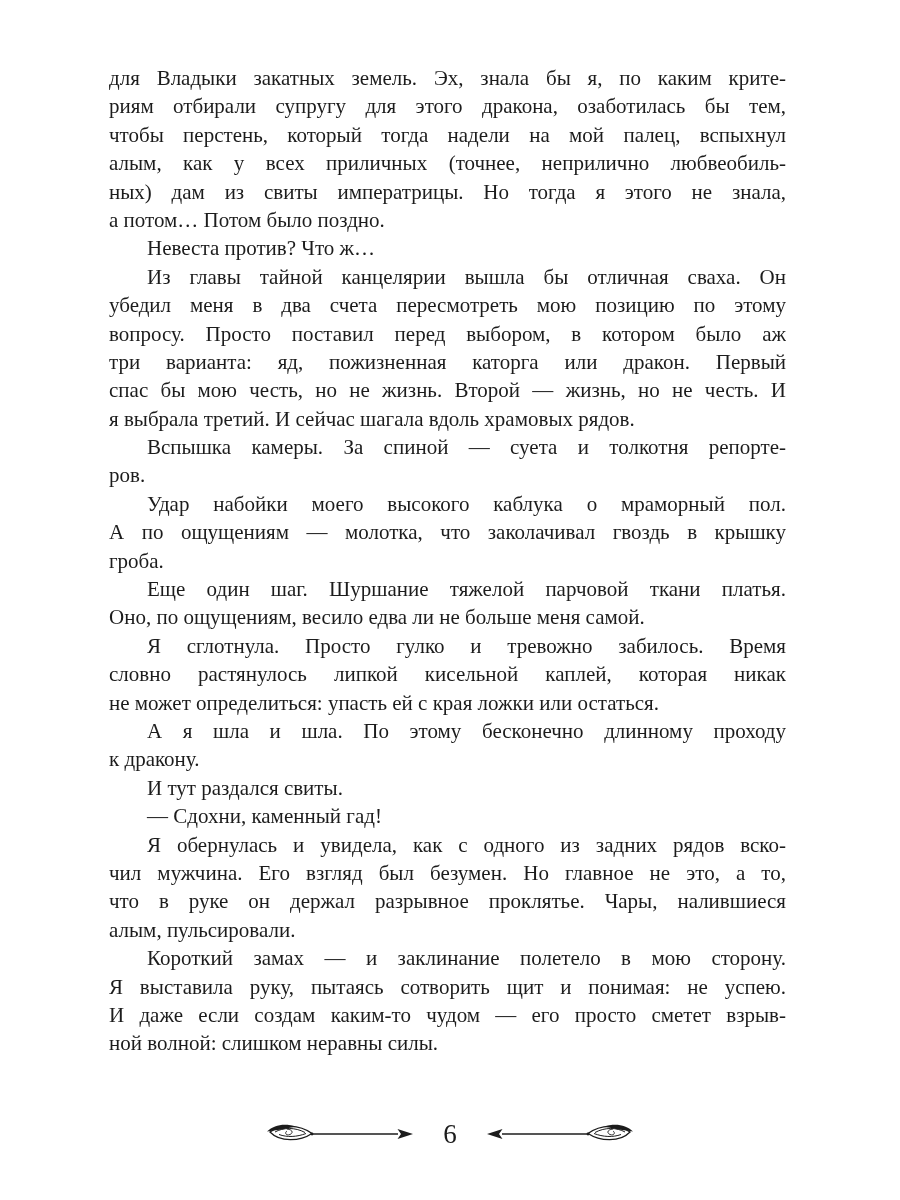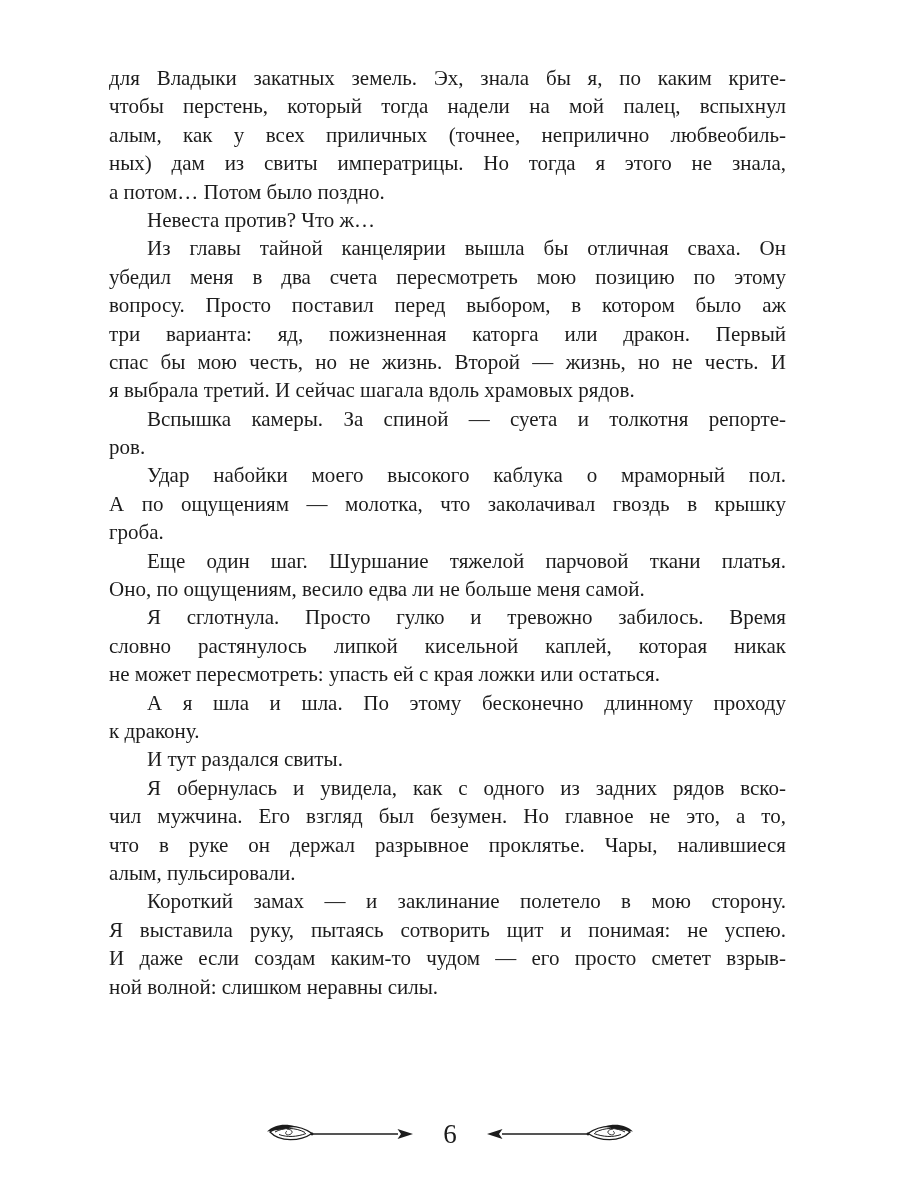--- a/index.html
+++ b/index.html
@@ -66,20 +66,21 @@
   }
 </style>
 </head>
 <body>
 
 <div class="book-page">
 
   <div class="text-block">
       <div class="paragraph">
         <div class="line just">для Владыки закатных земель. Эх, знала бы я, по каким крите-</div>
+        <div class="line just">риям отбирали супругу для этого дракона, озаботилась бы тем,</div>
         <div class="line just">чтобы перстень, который тогда надели на мой палец, вспыхнул</div>
         <div class="line just">алым, как у всех приличных (точнее, неприлично любвеобиль-</div>
         <div class="line just">ных) дам из свиты императрицы. Но тогда я этого не знала,</div>
         <div class="line last">а потом… Потом было поздно.</div>
       </div>
       <div class="paragraph">
         <div class="line last indent">Невеста против? Что ж…</div>
       </div>
       <div class="paragraph">
         <div class="line just indent">Из главы тайной канцелярии вышла бы отличная сваха. Он</div>
@@ -98,28 +99,31 @@
         <div class="line just">А по ощущениям — молотка, что заколачивал гвоздь в крышку</div>
         <div class="line last">гроба.</div>
       </div>
       <div class="paragraph">
         <div class="line just indent">Еще один шаг. Шуршание тяжелой парчовой ткани платья.</div>
         <div class="line last">Оно, по ощущениям, весило едва ли не больше меня самой.</div>
       </div>
       <div class="paragraph">
         <div class="line just indent">Я сглотнула. Просто гулко и тревожно забилось. Время</div>
         <div class="line just">словно растянулось липкой кисельной каплей, которая никак</div>
-        <div class="line last">не может пересмотреть: упасть ей с края ложки или остаться.</div>
+        <div class="line last">не может определиться: упасть ей с края ложки или остаться.</div>
       </div>
       <div class="paragraph">
         <div class="line just indent">А я шла и шла. По этому бесконечно длинному проходу</div>
         <div class="line last">к дракону.</div>
       </div>
       <div class="paragraph">
         <div class="line last indent">И тут раздался свиты.</div>
+      </div>
+      <div class="paragraph">
+        <div class="line last indent">— Сдохни, каменный гад!</div>
       </div>
       <div class="paragraph">
         <div class="line just indent">Я обернулась и увидела, как с одного из задних рядов вско-</div>
         <div class="line just">чил мужчина. Его взгляд был безумен. Но главное не это, а то,</div>
         <div class="line just">что в руке он держал разрывное проклятье. Чары, налившиеся</div>
         <div class="line last">алым, пульсировали.</div>
       </div>
       <div class="paragraph">
         <div class="line just indent">Короткий замах — и заклинание полетело в мою сторону.</div>
         <div class="line just">Я выставила руку, пытаясь сотворить щит и понимая: не успею.</div>

